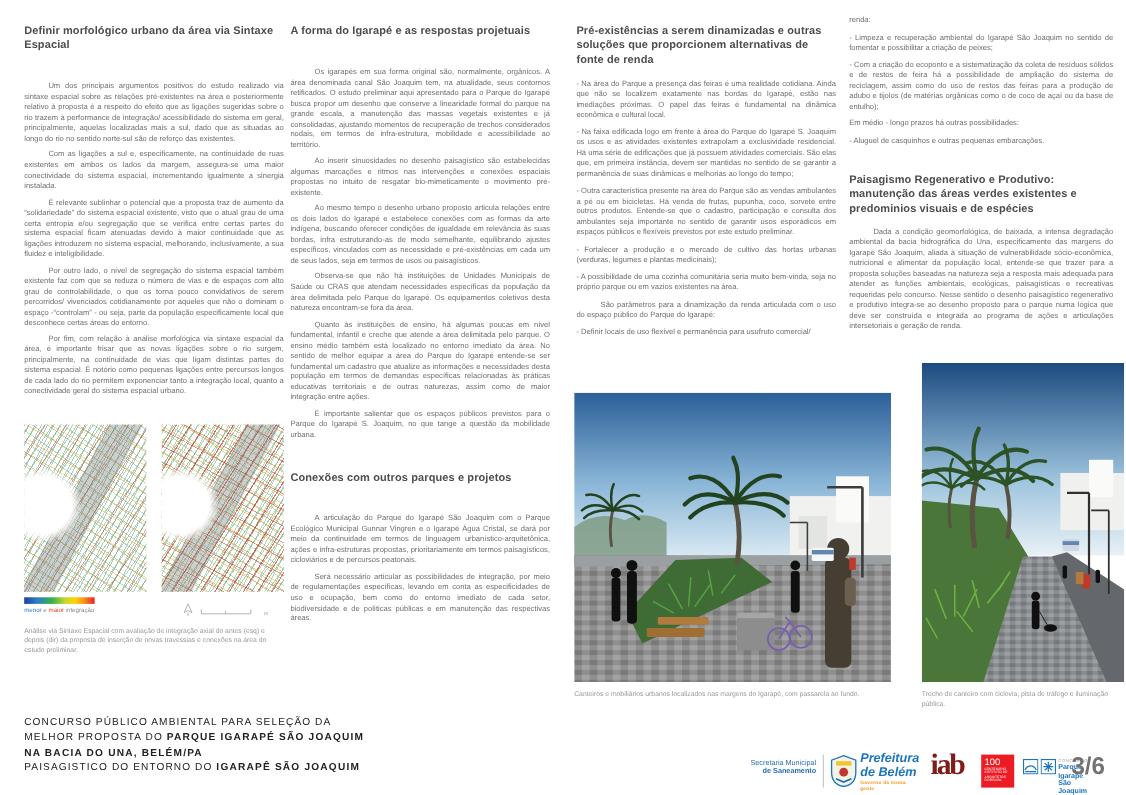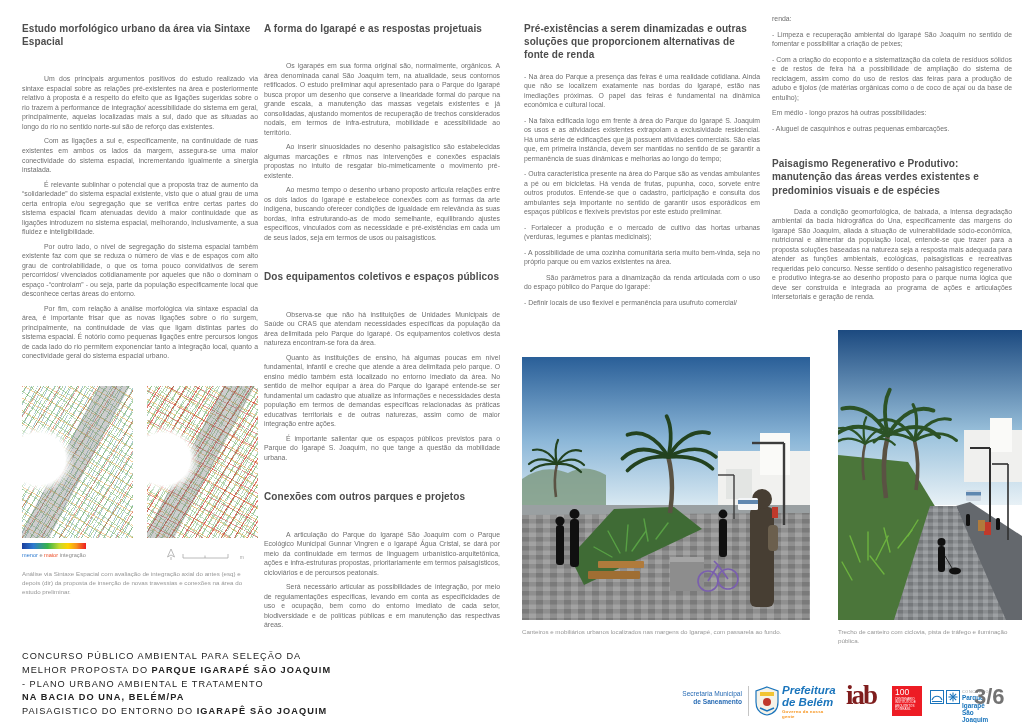--- a/index.html
+++ b/index.html
@@ -74,21 +74,21 @@
   .conc-text .lbl{font-size:3.8px;color:#9a9a9a;letter-spacing:.6px}
   .conc-text .l1,.conc-text .l2{font-size:6.4px;font-weight:700;color:#1b75bc}
   .page-number{position:absolute;left:974px;top:684px;font-size:22px;font-weight:700;color:#737373}
 </style>
 </head>
 <body>
 
 <div class="page">
 
   <section class="col" id="col1">
-    <h2>Estudo morfológico urbano da área via Sintaxe Espacial</h2>
+    <h2>Definir morfológico urbano da área via Sintaxe Espacial</h2>
     <p class="ind">Um dos principais argumentos positivos do estudo realizado via sintaxe espacial sobre as relações pré-existentes na área e posteriormente relativo à proposta é a respeito do efeito que as ligações sugeridas sobre o rio trazem à performance de integração/ acessibilidade do sistema em geral, principalmente, aquelas localizadas mais a sul, dado que as situadas ao longo do rio no sentido norte-sul são de reforço das existentes.</p>
     <p class="ind">Com as ligações a sul e, especificamente, na continuidade de ruas existentes em ambos os lados da margem, assegura-se uma maior conectividade do sistema espacial, incrementando igualmente a sinergia instalada.</p>
     <p class="ind">É relevante sublinhar o potencial que a proposta traz de aumento da “solidariedade” do sistema espacial existente, visto que o atual grau de uma certa entropia e/ou segregação que se verifica entre certas partes do sistema espacial ficam atenuadas devido à maior continuidade que as ligações introduzem no sistema espacial, melhorando, inclusivamente, a sua fluidez e inteligibilidade.</p>
     <p class="ind">Por outro lado, o nível de segregação do sistema espacial também existente faz com que se reduza o número de vias e de espaços com alto grau de controlabilidade, o que os torna pouco convidativos de serem percorridos/ vivenciados cotidianamente por aqueles que não o dominam o espaço -“controlam” - ou seja, parte da população especificamente local que desconhece certas áreas do entorno.</p>
     <p class="ind">Por fim, com relação à análise morfológica via sintaxe espacial da área, é importante frisar que as novas ligações sobre o rio surgem, principalmente, na continuidade de vias que ligam distintas partes do sistema espacial. É notório como pequenas ligações entre percursos longos de cada lado do rio permitem exponenciar tanto a integração local, quanto a conectividade geral do sistema espacial urbano.</p>
   </section>
 
   <div class="maps-row">
     <div class="axial-map"></div>
     <div class="axial-map axial-map--after"></div>
@@ -113,21 +113,20 @@
     <span class="scale-label">m</span>
   </div>
 
   <div class="fig-caption" id="caption-maps">Análise via Sintaxe Espacial com avaliação de integração axial do antes (esq) e depois (dir) da proposta de inserção de novas travessias e conexões na área do estudo preliminar.</div>
 
   <section class="col" id="col2">
     <h2>A forma do Igarapé e as respostas projetuais</h2>
     <p class="ind">Os igarapés em sua forma original são, normalmente, orgânicos. A área denominada canal São Joaquim tem, na atualidade, seus contornos retificados. O estudo preliminar aqui apresentado para o Parque do Igarapé busca propor um desenho que conserve a linearidade formal do parque na grande escala, a manutenção das massas vegetais existentes e já consolidadas, ajustando momentos de recuperação de trechos considerados nodais, em termos de infra-estrutura, mobilidade e acessibilidade ao território.</p>
     <p class="ind">Ao inserir sinuosidades no desenho paisagístico são estabelecidas algumas marcações e ritmos nas intervenções e conexões espaciais propostas no intuito de resgatar bio-mimeticamente o movimento pré-existente.</p>
     <p class="ind">Ao mesmo tempo o desenho urbano proposto articula relações entre os dois lados do Igarapé e estabelece conexões com as formas da arte indígena, buscando oferecer condições de igualdade em relevância às suas bordas, infra estruturando-as de modo semelhante, equilibrando ajustes específicos, vinculados com as necessidade e pré-existências em cada um de seus lados, seja em termos de usos ou paisagísticos.</p>
-    <h2 class="sub">Dos equipamentos coletivos e espaços públicos</h2>
     <p class="ind">Observa-se que não há instituições de Unidades Municipais de Saúde ou CRAS que atendam necessidades específicas da população da área delimitada pelo Parque do Igarapé. Os equipamentos coletivos desta natureza encontram-se fora da área.</p>
     <p class="ind">Quanto às instituições de ensino, há algumas poucas em nível fundamental, infantil e creche que atende a área delimitada pelo parque. O ensino médio também está localizado no entorno imediato da área. No sentido de  melhor equipar a área do Parque do Igarapé entende-se ser fundamental um cadastro que atualize as informações e necessidades desta população em termos de demandas específicas relacionadas às práticas educativas territoriais e de outras naturezas, assim como de maior integração entre ações.</p>
     <p class="ind">É importante salientar que os espaços públicos previstos para o Parque do Igarapé S. Joaquim, no que tange a questão da mobilidade urbana.</p>
     <h2 class="sub">Conexões com outros parques e projetos</h2>
     <p class="ind">A articulação do Parque do Igarapé São Joaquim com o Parque Ecológico Municipal Gunnar Vingren e o Igarapé Água Cristal, se dará por meio da continuidade em termos de linguagem urbanístico-arquitetônica, ações e infra-estruturas propostas, prioritariamente em termos paisagísticos, cicloviários e de percursos peatonais.</p>
     <p class="ind">Será necessário articular as possibilidades de integração, por meio de regulamentações específicas, levando em conta as especificidades de uso e ocupação, bem como do entorno imediato de cada setor, biodiversidade e de políticas públicas e em manutenção das respectivas áreas.</p>
   </section>
 
   <section class="col" id="col3">
     <h2 class="tight">Pré-existências a serem dinamizadas e outras soluções que proporcionem alternativas de fonte de renda</h2>
@@ -283,21 +282,20 @@
         <rect x="158" y="188" width="4" height="12" rx="1.6"></rect>
     </g>
     <rect x="146" y="192" width="7" height="13" fill="#c0392b"></rect>
     <rect x="140" y="190" width="7" height="11" fill="#b07b3c"></rect>
   </svg>
   <div class="fig-caption" id="caption-photo2">Trecho de canteiro com ciclovia, pista de tráfego e iluminação pública.</div>
 
   <div class="footer-title">
     <div><span>CONCURSO PÚBLICO AMBIENTAL PARA SELEÇÃO DA</span><b></b></div>
     <div><span>MELHOR PROPOSTA DO </span><b>PARQUE IGARAPÉ SÃO JOAQUIM</b></div>
-    <div><span>- PLANO URBANO AMBIENTAL E TRATAMENTO</span><b></b></div>
     <div><span></span><b>NA BACIA DO UNA, BELÉM/PA</b></div>
     <div><span>PAISAGISTICO DO ENTORNO DO </span><b>IGARAPÊ SÃO JOAQUIM</b></div>
   </div>
 
   <div class="logos">
     <div class="logo-item san">
       <div>Secretaria Municipal</div>
       <b>de Saneamento</b>
     </div>
     <div class="logo-item logo-divider"></div>

